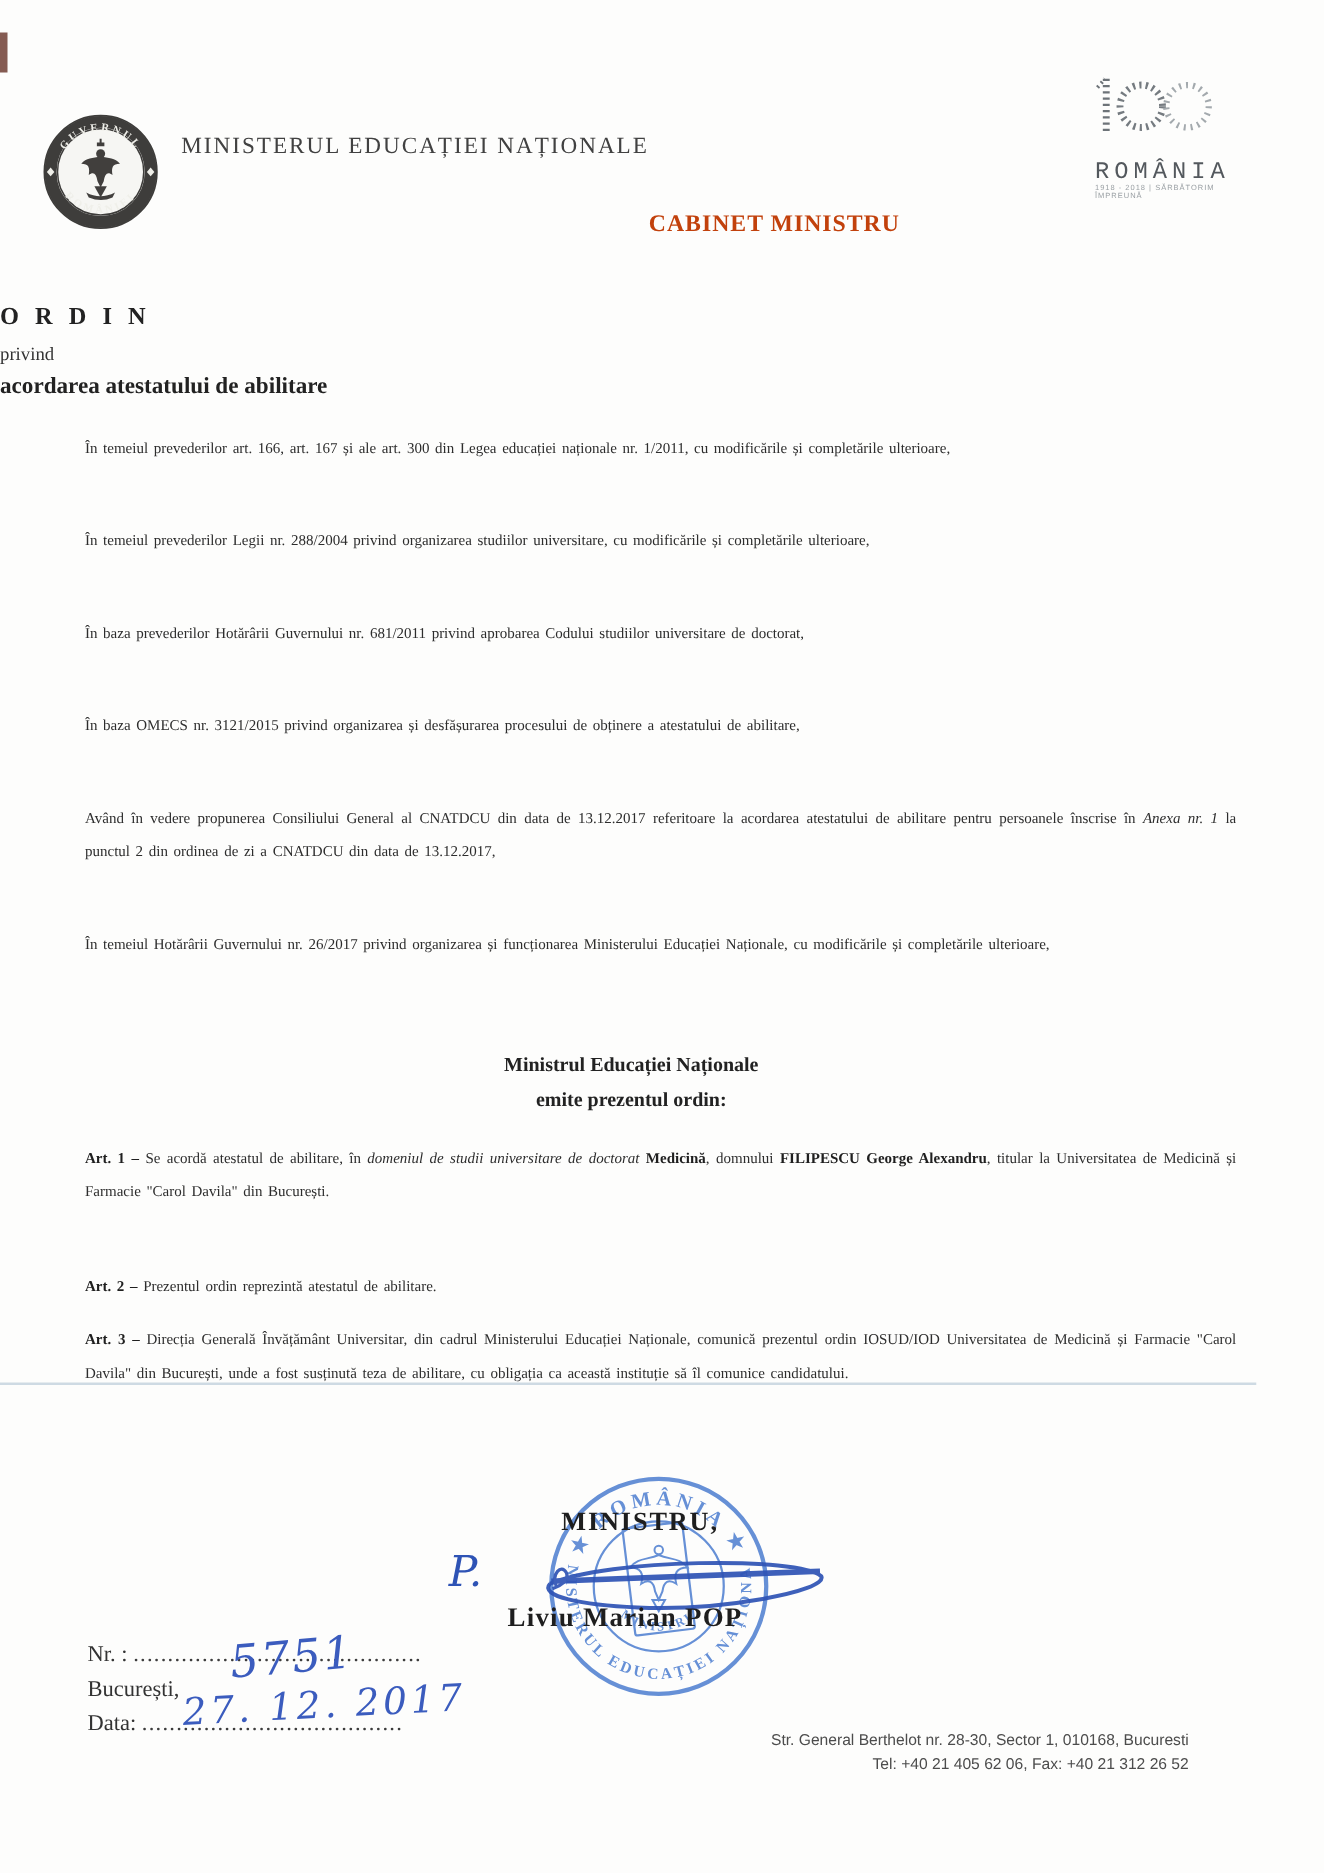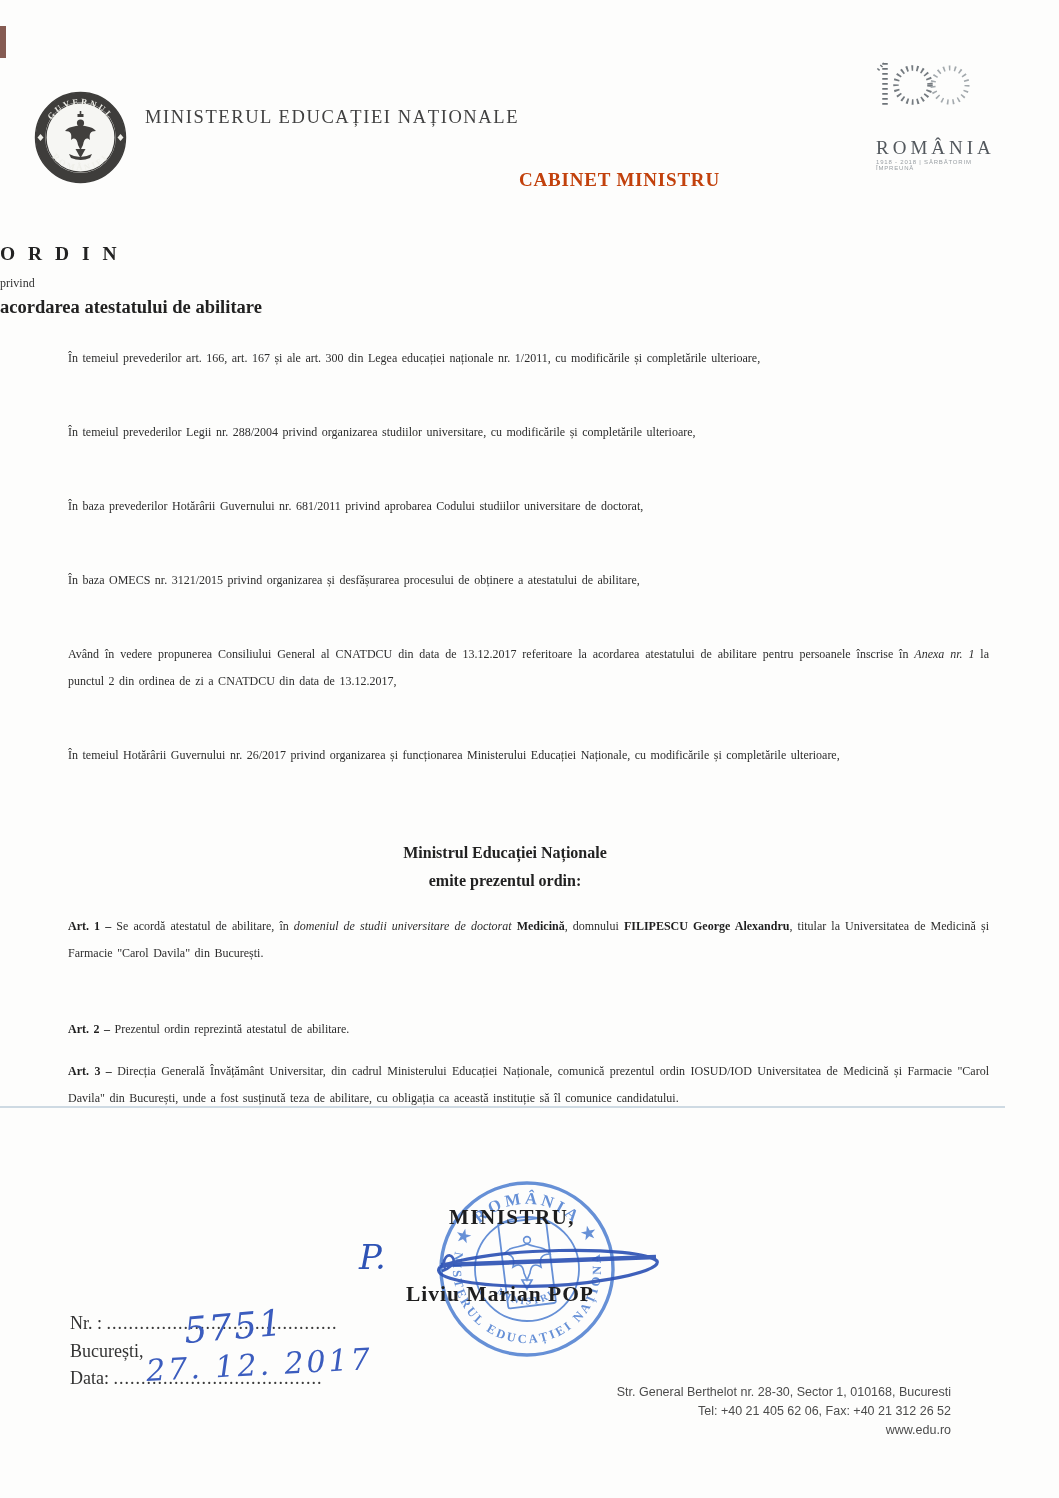--- a/index.html
+++ b/index.html
@@ -5,30 +5,30 @@
   html,body{margin:0;padding:0;background:#e8e8e8;}
   .page{position:relative;width:1059px;height:1498px;background:#fdfdfc;margin:0 auto;
         font-family:"Liberation Serif",serif;color:#2e2e2e;overflow:hidden;}
   .artifact{position:absolute;left:0;top:26px;width:6px;height:32px;background:#5c241a;opacity:.75;}
 
   
   .gov-seal{position:absolute;left:33px;top:90px;width:95px;height:95px;}
   .ministry{position:absolute;left:145px;top:107px;width:420px;font-size:18.5px;letter-spacing:1.6px;
             color:#414141;}
   .centenary{position:absolute;left:876px;top:57px;width:132px;text-align:left;}
-  .cent-country{font-family:Liberation Serif, serif;font-size:19px;letter-spacing:4px;
-                color:#53585d;margin-top:20px;}
+  .cent-country{font-family:Liberation Mono, monospace;font-size:19px;letter-spacing:4px;
+                color:#53585d;margin-top:8px;}
   .cent-tag{font-family:"Liberation Sans",sans-serif;font-size:6px;letter-spacing:.8px;color:#989ea2;}
   .cabinet{position:absolute;left:519px;top:169px;font-size:19px;font-weight:bold;color:#c2410c;
            letter-spacing:.8px;}
 
   
   .title-block{position:absolute;left:0;top:243px;width:1010px;text-align:left;}
   .title-block .t1{font-size:19.5px;font-weight:bold;letter-spacing:4px;color:#222;}
-  .title-block .t2{font-size:12px;margin-top:11px;color:#333;}
+  .title-block .t2{font-size:15px;margin-top:11px;color:#333;}
   .title-block .t3{font-size:18.5px;font-weight:bold;margin-top:6px;color:#222;}
 
   
   .para{position:absolute;left:68px;width:921px;font-size:12px;line-height:27px;
         text-align:justify;word-spacing:1.5px;color:#2d2d2d;}
   .para b{color:#1f1f1f;}
   .enacting{position:absolute;left:0;top:839px;width:1010px;text-align:center;font-weight:bold;
             font-size:16px;line-height:28px;color:#222;}
 
   .scan-line{position:absolute;left:0;top:1106px;width:1005px;height:2px;background:#c9d6e0;opacity:.9;}
@@ -169,16 +169,15 @@
     <div><span>Nr. : </span><span class="dots">..........................................</span></div>
     <div>București,</div>
     <div><span>Data: </span><span class="dots">......................................</span></div>
   </div>
   <div class="hw hw-nr">5751</div>
   <div class="hw hw-date">27. 12. 2017</div>
 
   <div class="footer">
     <div>Str. General Berthelot nr. 28-30, Sector 1, 010168, Bucuresti</div>
     <div>Tel: +40 21 405 62 06, Fax: +40 21 312 26 52</div>
-    <div>www.edu.ro</div>
   </div>
 
 </div>
 
 </body></html>

